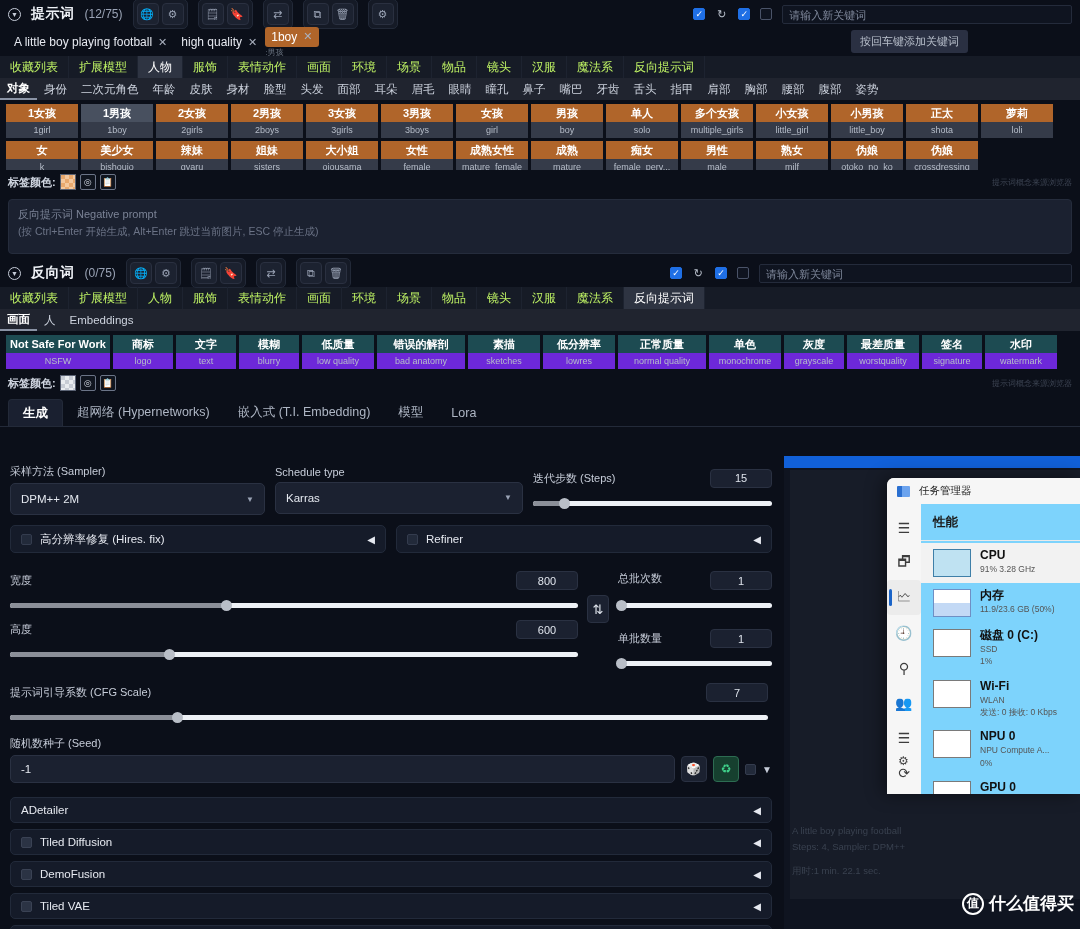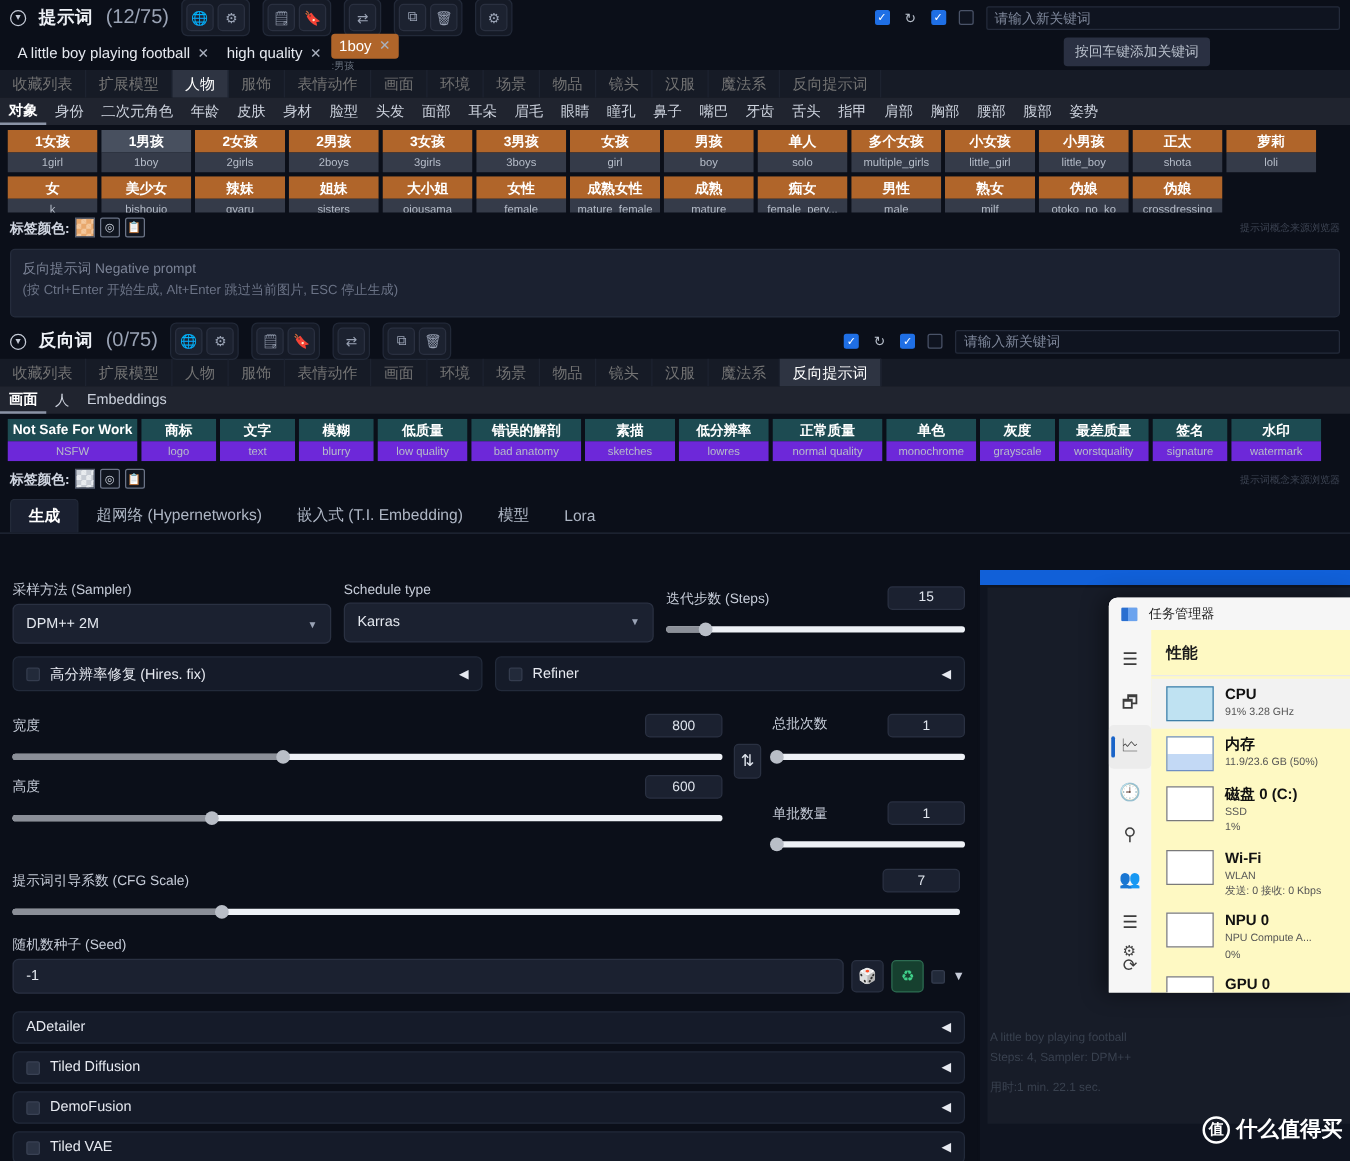--- a/index.html
+++ b/index.html
@@ -14,21 +14,21 @@
     width:22px;height:22px;border-radius:4px;background:#1c2230;border:1px solid #2a3040;
     display:flex;align-items:center;justify-content:center;color:#9aa3b5;font-size:11px;
   }
   .icon-grp{ display:flex; gap:3px; background:#151a26; border:1px solid #222938; border-radius:5px; padding:3px; }
 
   
   .prompt-head{ height:28px; padding:0 8px; display:flex; align-items:center; gap:10px; }
   .chev{ width:13px;height:13px;border:1.5px solid #c6ccd8;border-radius:50%;
          display:inline-flex;align-items:center;justify-content:center;font-size:7px;color:#c6ccd8;}
   .ph-title{ font-weight:bold; font-size:14px; color:#eef1f6; letter-spacing:.5px; }
-  .ph-count{ color:#9aa3b5; font-size:16px; }
+  .ph-count{ color:#9aa3b5; font-size:12px; }
   .kw-input{
     flex:1; height:19px; background:#0f1420; border:1px solid #242b3b; border-radius:2px;
     color:#7e879a; font-size:11px; padding:0 6px; line-height:18px;
   }
   .cbx{ width:12px;height:12px;border-radius:2px;background:#1f6fe5;border:1px solid #1f6fe5;
         display:inline-flex;align-items:center;justify-content:center;color:#fff;font-size:9px; }
   .cbx-off{ width:12px;height:12px;border-radius:2px;background:#0f1420;border:1px solid #4a5368; }
   .reload{ width:13px;height:13px;color:#b9c0cc;font-size:11px;display:inline-flex;align-items:center;justify-content:center;}
 
   
@@ -43,21 +43,21 @@
   .chip-wrap{ display:flex;flex-direction:column;align-items:flex-start; }
 
   .tooltip{
     position:absolute; background:#2a3042; color:#b9c0cc; font-size:11px;
     padding:4px 9px; border-radius:3px;
   }
 
   
   .cat-bar{ height:22px; background:#161b26; display:flex; align-items:stretch; }
   .cat{
-    padding:0 10px; display:flex;align-items:center; font-size:12px; color:#737373;
+    padding:0 10px; display:flex;align-items:center; font-size:12px; color:#bef264;
     border-right:1px solid #1d2330; cursor:default;
   }
   .cat.sel{ background:#2e3442; color:#fff; }
 
   .sub-bar{ height:22px; background:#20242f; display:flex; align-items:stretch; }
   .sub{ padding:0 7px; display:flex;align-items:center;font-size:11.5px;color:#cdd3de; }
   .sub.sel{ color:#fff; border-bottom:2px solid #8a93a5; font-weight:bold; }
 
   
   .tag-area{ padding:4px 6px; display:flex; flex-wrap:wrap; gap:3px; overflow:hidden; }
@@ -142,21 +142,21 @@
   }
   .tm-title{ height:26px; display:flex; align-items:center; gap:9px; padding-left:10px; background:#f6f6f6; }
   .tm-logo{ width:13px;height:11px;background:#2a6fd0;border-radius:1px;
             background-image:linear-gradient(90deg,#2a6fd0 40%,#6ba3ee 40%); }
   .tm-ttxt{ font-size:10.5px; color:#1b1b1b; }
   .tm-body{ display:flex; height:394px; }
   .tm-rail{ width:34px; background:#f6f6f6; padding-top:6px; }
   .rail-i{ height:35px; display:flex;align-items:center;justify-content:center; color:#3d3d3d; font-size:14px; position:relative;}
   .rail-i.sel::before{ content:''; position:absolute; left:2px; top:9px; width:2.5px;height:17px;background:#1a64c8;border-radius:2px; }
   .rail-i.sel{ background:#ececec; border-radius:4px; }
-  .tm-main{ flex:1; background:#fef9c3; }
+  .tm-main{ flex:1; background:#7dd3fc; }
   .tm-h{ font-size:12.5px; font-weight:bold; padding:10px 0 9px 12px; border-bottom:1px solid #eaeaea; }
   .tm-list{ padding-top:2px; }
   .tm-item{ display:flex; gap:9px; padding:6px 8px 6px 12px; align-items:flex-start; }
   .tm-item.sel{ background:#f2f2f2; }
   .thumb{ width:38px;height:28px;border:1px solid #7a7a7a;background:#fff; position:relative; overflow:hidden; flex:none; }
   .thumb.cpu{ background:#bfe2f2; border-color:#3f7fa8; }
   .thumb.mem{ background:linear-gradient(#fff 50%,#c3d9f5 50%); border-color:#6f8fc4; }
   .tm-name{ font-size:12px; font-weight:bold; color:#111; line-height:1.15; }
   .tm-sub{ font-size:8.5px; color:#555; line-height:1.35; margin-top:1px; }
   .tm-gear{ position:absolute; left:11px; bottom:26px; color:#444; font-size:12px; }
@@ -591,21 +591,21 @@
         <div style="display:flex;">
           <span class="lbl">总批次数</span>
           <span style="flex:1"></span>
           <span class="numbox">1</span>
         </div>
         <div class="slider" style="margin-top:8px">
           <div class="track"></div>
             <div class="fill" id="bc-fill" style="width: 2%;"></div>
             <div class="knob" id="bc-knob" style="left: calc(2% - 5px);"></div>
         </div>
-        <div style="display:flex;align-items:center;margin-top:29px">
+        <div style="display:flex;align-items:center;margin-top:17px">
           <span class="lbl">单批数量</span>
           <span style="flex:1"></span>
           <span class="numbox">1</span>
         </div>
         <div class="slider" style="margin-top:8px">
           <div class="track"></div>
             <div class="fill" id="bs-fill" style="width: 2%;"></div>
             <div class="knob" id="bs-knob" style="left: calc(2% - 5px);"></div>
         </div>
       </div>

